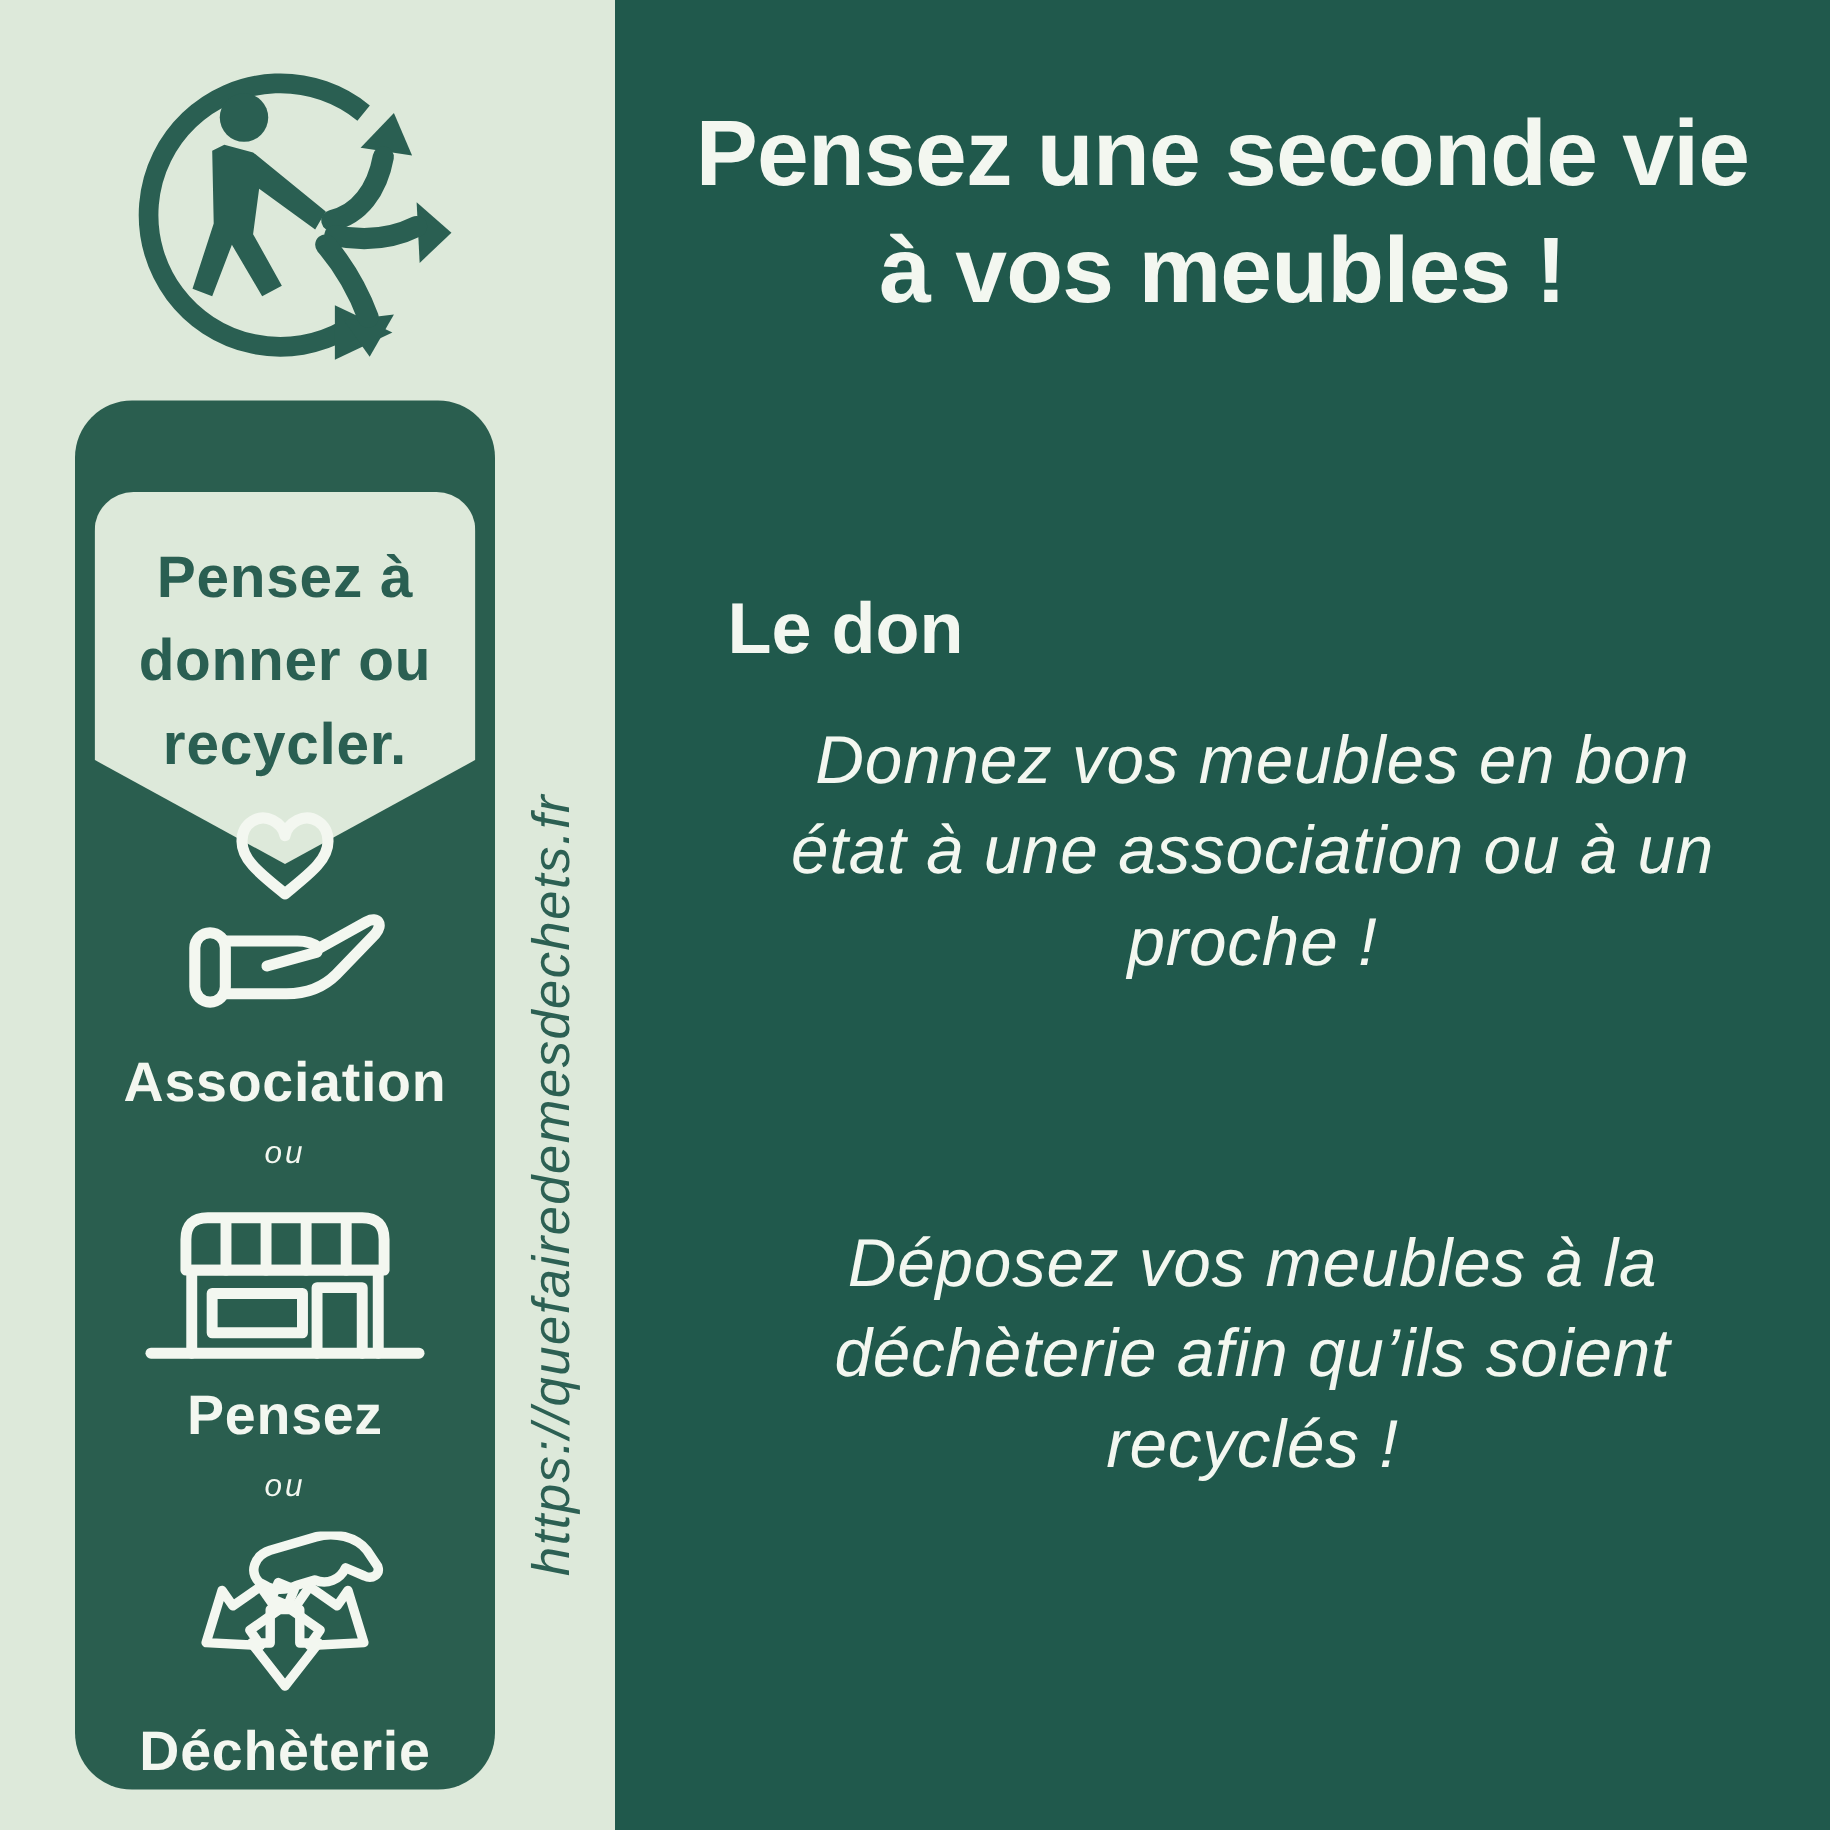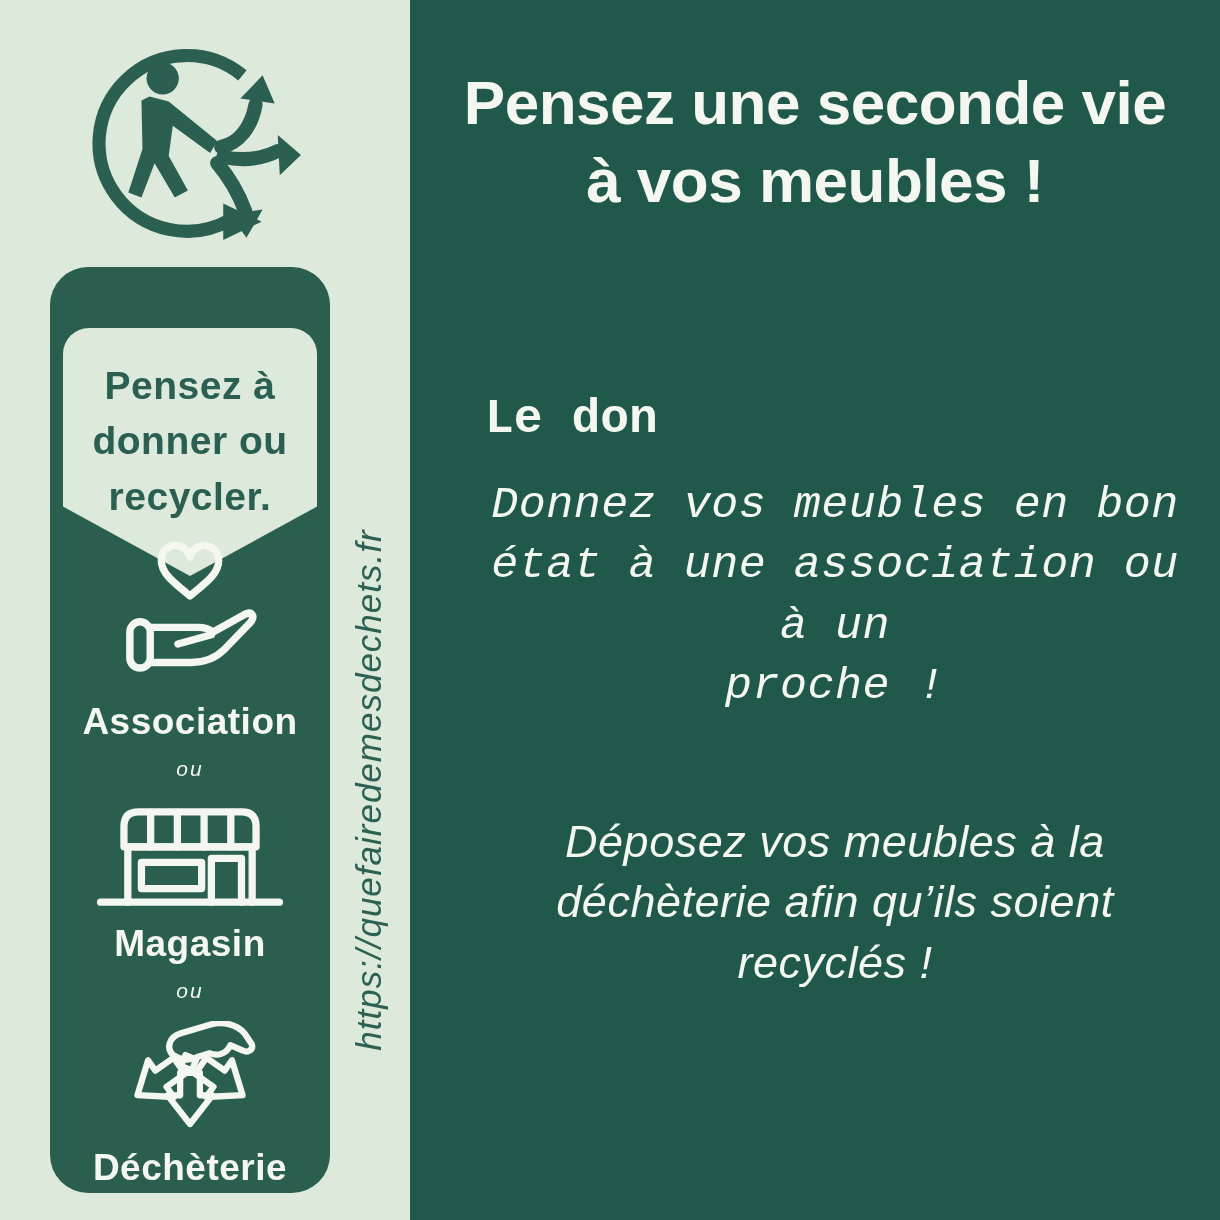--- a/index.html
+++ b/index.html
@@ -56,21 +56,21 @@
   .main {
     position:absolute; left:410px; top:0; width:810px; height:1220px;
     background:#20594c; color:#f3f7f0;
   }
   .main-title {
     position:absolute; top:64px; left:0; right:0;
     text-align:center; font-size:62px; font-weight:bold;
     line-height:1.26; letter-spacing:-0.5px;
   }
   .section { position:absolute; left:75px; right:35px; }
-  .section-don { top:392px;font-family:Liberation Mono, monospace; }
+  .section-don { top:392px; }
   .section-recyclage { top:782px; }
   .section-heading {
     font-size:48px; font-weight:bold; letter-spacing:0;
   }
   .section-body {
     margin-top:30px; font-style:italic; font-size:45px;
     line-height:1.34; letter-spacing:0.5px;text-align:center;
   }
   svg .stroke { fill:none; stroke:#f3f7f0; stroke-width:8; stroke-linecap:round; stroke-linejoin:round; }
 </style>
@@ -128,21 +128,21 @@
             <path d="M27,43 V22 Q27,7 42,7 H148 Q163,7 163,22 V43 Z"></path>
             <path d="M54.5,8 V43"></path>
               <path d="M82,8 V43"></path>
               <path d="M109.5,8 V43"></path>
               <path d="M137,8 V43"></path>
             <path d="M31,100 V43 H159 V100"></path>
             <rect x="45" y="59" width="62" height="27"></rect>
             <path d="M117,100 V55 H148 V100"></path>
           </g>
         </svg>
-        <div class="opt-label lbl-magasin">Magasin</div>
+        <div class="opt-label lbl-magasin">Pensez</div>
 
         <div class="or-label or-2">ou</div>
 
         <svg class="icon-dechetterie" width="150" height="112" viewBox="0 0 150 125" aria-hidden="true">
           <defs>
             <path id="wd-arrow" d="M-11,0 L-11,25 L-25,25 L0,57 L25,25 L11,25 L11,0 Z"></path>
           </defs>
           <g class="stroke" style="stroke-width:7">
             <use href="#wd-arrow" transform="translate(75,58)"></use>
             <use href="#wd-arrow" transform="translate(63,50) rotate(55)"></use>

